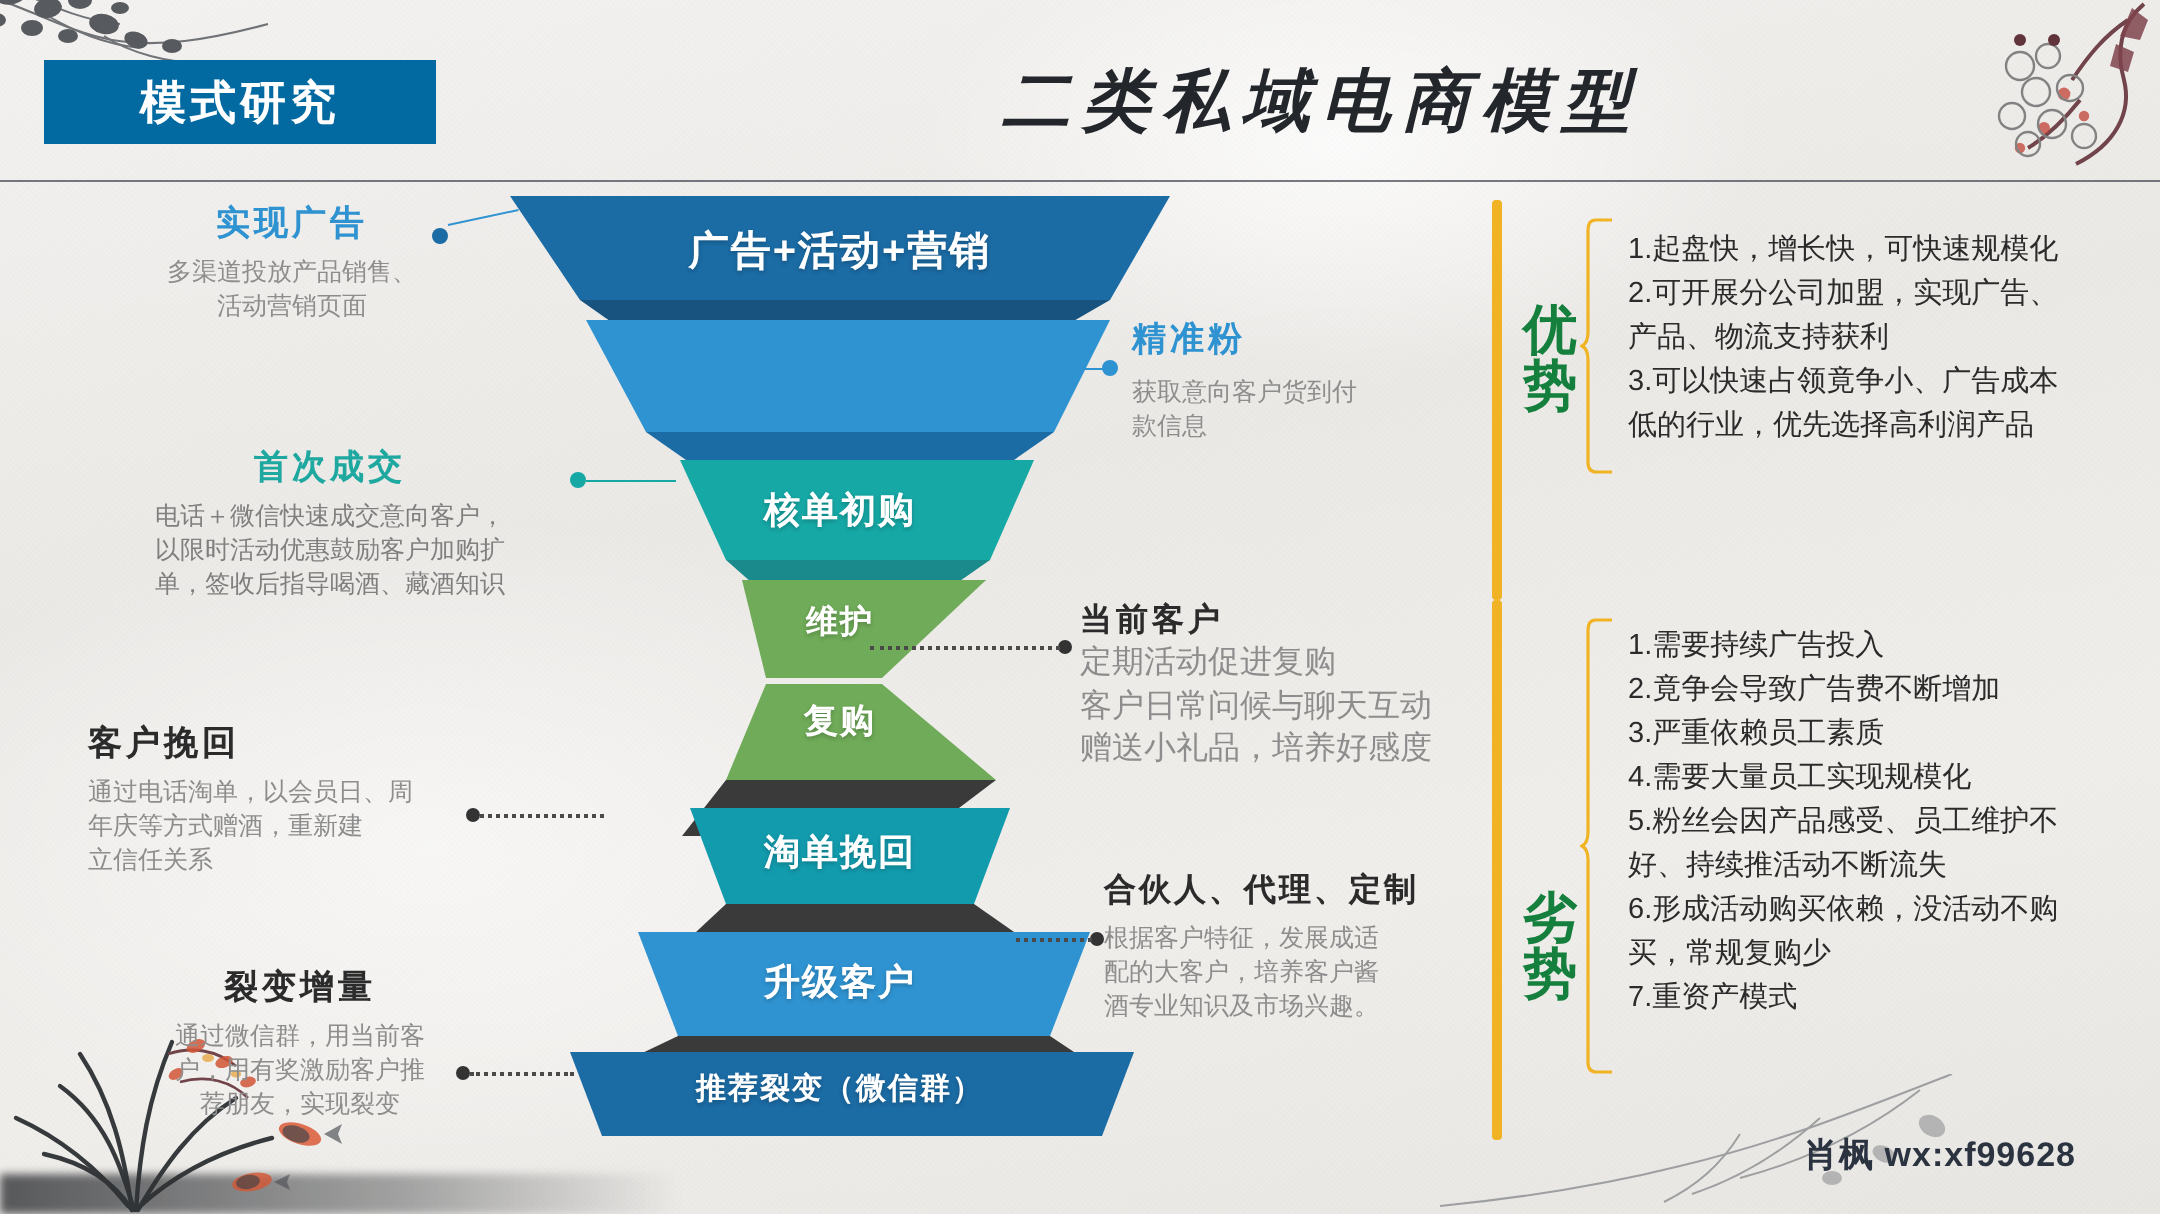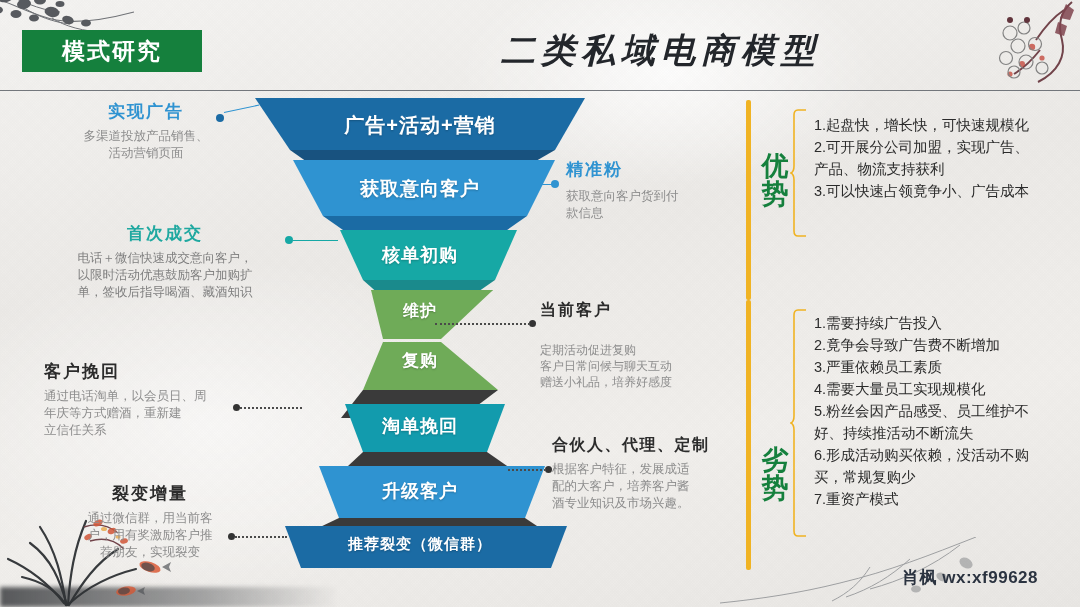--- a/index.html
+++ b/index.html
@@ -27,22 +27,22 @@
   }
   .layer { position:absolute; inset:0; }
 
   
   .header-rule{
     position:absolute; left:0; top:90px; width:1080px; height:1px;
     background:#4a4f57; opacity:.75;
   }
   .title-badge{
     position:absolute; left:22px; top:30px;
-    width:180px; height:42px;
-    background:#15803d;
+    width:196px; height:42px;
+    background:#0369a1;
     display:flex; align-items:center; justify-content:center;
   }
   .title-badge span{
     color:#ffffff; font-size:23px; font-weight:bold; letter-spacing:2px;
   }
   .main-title{
     position:absolute; left:451px; top:28px; width:420px;
     text-align:center;
     font-family:"DejaVu Serif","Liberation Serif",serif;
     font-size:34px; font-weight:bold; color:#23262b;
@@ -256,21 +256,20 @@
     <polygon id="sh5" points="90,306 250,306 232,354 108,354" fill="#129bad"></polygon>
     <polygon id="cn5" points="108,354 232,354 272,382 78,382" fill="#3a3a3a"></polygon>
 
     <polygon id="sh6" points="64,368 290,368 270,420 84,420" fill="#2f93d1"></polygon>
     <polygon id="cn6" points="84,420 270,420 300,440 42,440" fill="#3a3a3a"></polygon>
 
     <polygon id="sh7" points="30,428 312,428 296,470 46,470" fill="#1b6ba4"></polygon>
   </svg>
 
   <div class="fn-label" style="top:14px;font-size:20px;">广告+活动+营销</div>
-  <div class="fn-label" style="top:78px;font-size:19px;">获取意向客户</div>
   <div class="fn-label" style="top:145px;font-size:18px;">核单初购</div>
   <div class="fn-label" style="top:203px;font-size:16px;">维护</div>
   <div class="fn-label" style="top:251px;font-size:17px;">复购</div>
   <div class="fn-label" style="top:316px;font-size:18px;">淘单挽回</div>
   <div class="fn-label" style="top:381px;font-size:18px;">升级客户</div>
   <div class="fn-label" style="top:437px;font-size:15px;">推荐裂变（微信群）</div>
 </div>
 
 <div class="callout" style="left:46px;top:100px;width:200px;text-align:center;">
   <div class="c-title" style="color:#2f93d1;font-size:17px;letter-spacing:2px;">实现广告</div>
@@ -310,21 +309,21 @@
 <div class="callout" style="left:566px;top:158px;width:190px;">
   <div class="c-title" style="color:#2f93d1;font-size:17px;letter-spacing:2px;">精准粉</div>
   <div class="c-body" style="font-size:12.5px;white-space:pre-line;margin-top:7px;">获取意向客户货到付
 款信息</div>
 </div>
 <div class="dot" style="left:551px;top:180px;width:8px;height:8px;background:#2f93d1;"></div>
 <div class="leader" style="left:522px;top:184px;width:30px;border-top-color:#2f93d1;"></div>
 
 <div class="callout" style="left:540px;top:300px;width:230px;">
   <div class="c-title" style="color:#2b2b2b;font-size:16px;letter-spacing:2px;">当前客户</div>
-  <div class="c-body" style="font-size:12px;white-space:pre-line;margin-top:21px;">定期活动促进复购
+  <div class="c-body" style="font-size:16px;white-space:pre-line;margin-top:0;">定期活动促进复购
 客户日常问候与聊天互动
 赠送小礼品，培养好感度</div>
 </div>
 <div class="dot" style="left:529px;top:320px;width:7px;height:7px;background:#333;"></div>
 <div class="leader dotted" style="left:435px;top:323px;width:95px;"></div>
 
 <div class="callout" style="left:552px;top:435px;width:240px;">
   <div class="c-title" style="color:#2b2b2b;font-size:16px;letter-spacing:1.5px;">合伙人、代理、定制</div>
   <div class="c-body" style="font-size:12.5px;white-space:pre-line;margin-top:5px;">根据客户特征，发展成适
 配的大客户，培养客户酱
@@ -344,20 +343,21 @@
 </svg>
 <svg class="curly" style="left:790px;top:308px;" width="20" height="230" viewBox="0 0 20 230">
   <path d="M16 2 H8 C5 2 4 4 4 7 V108 C4 112 3 114 1 115 C3 116 4 118 4 122 V223 C4 226 5 228 8 228 H16" fill="none" stroke="#f0b323" stroke-width="1.6"></path>
 </svg>
 
 <div class="list-block" style="left:814px;top:114px;">
   <div>1.起盘快，增长快，可快速规模化</div>
   <div>2.可开展分公司加盟，实现广告、</div>
   <div>产品、物流支持获利</div>
   <div>3.可以快速占领竟争小、广告成本</div>
+  <div>低的行业，优先选择高利润产品</div>
 </div>
 
 <div class="list-block" style="left:814px;top:312px;">
   <div>1.需要持续广告投入</div>
   <div>2.竟争会导致广告费不断增加</div>
   <div>3.严重依赖员工素质</div>
   <div>4.需要大量员工实现规模化</div>
   <div>5.粉丝会因产品感受、员工维护不</div>
   <div>好、持续推活动不断流失</div>
   <div>6.形成活动购买依赖，没活动不购</div>

